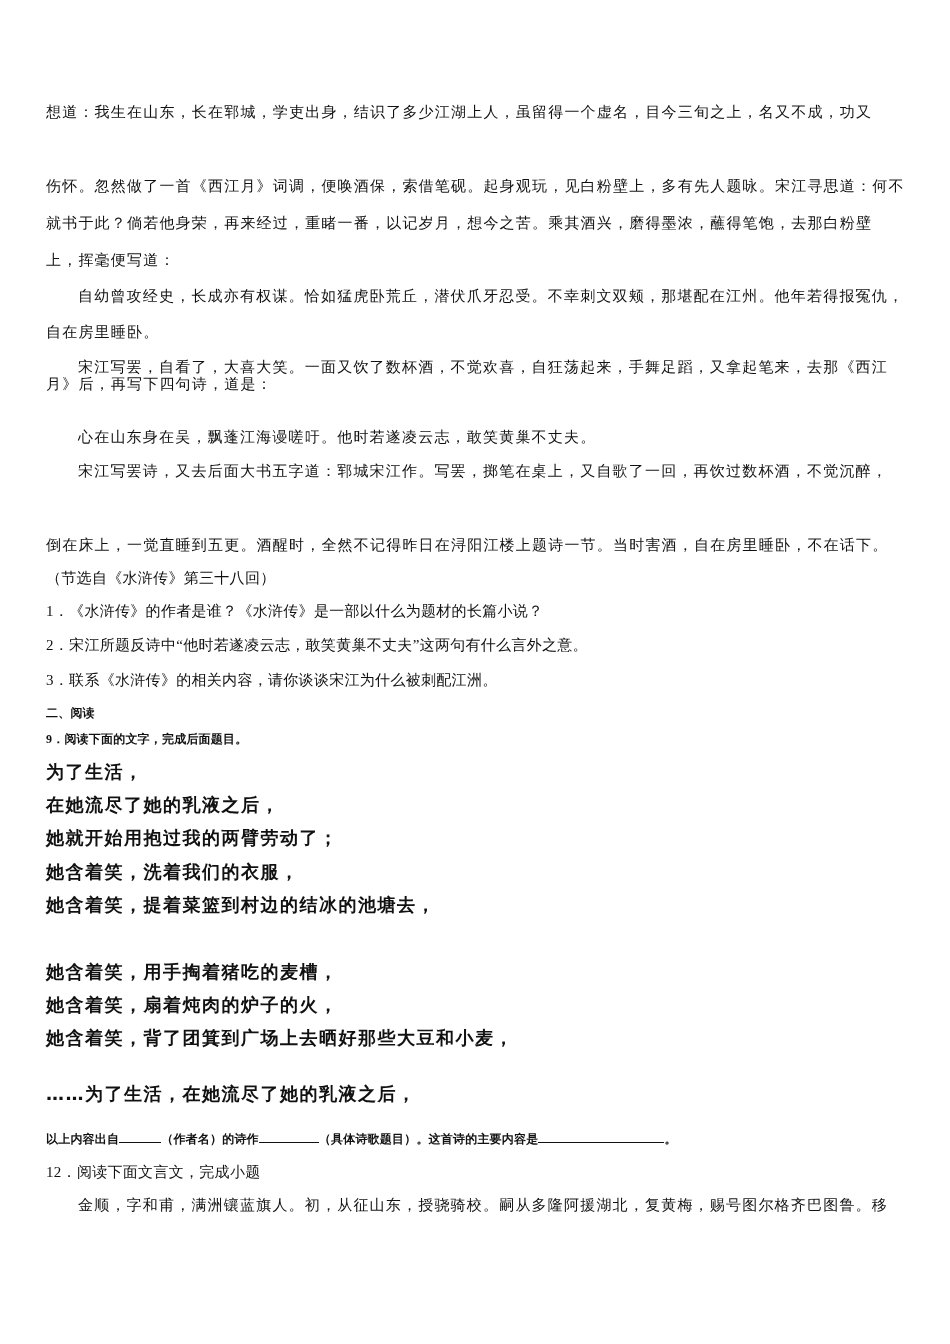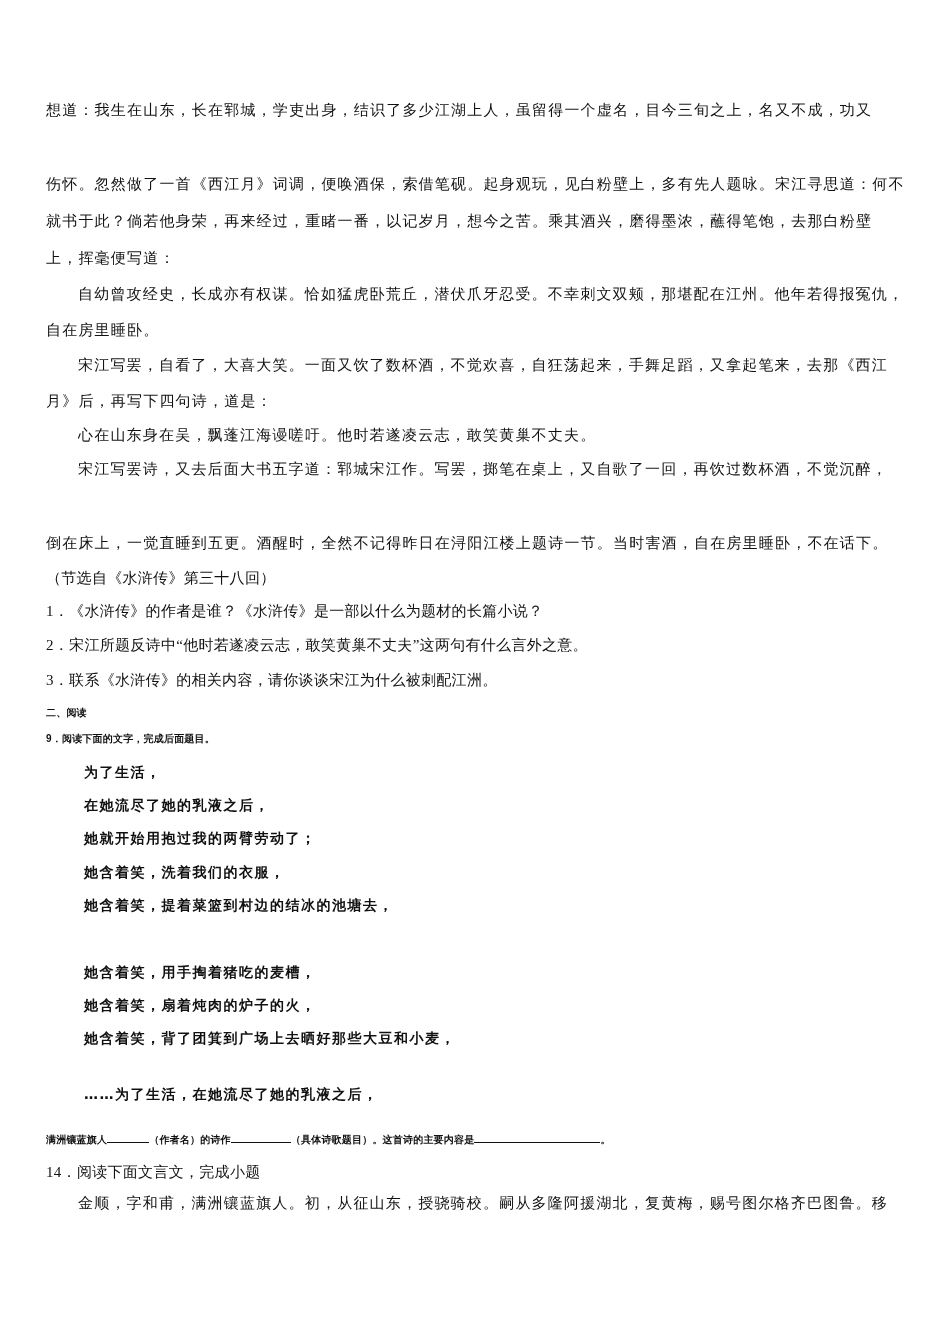--- a/index.html
+++ b/index.html
@@ -1,39 +1,39 @@
 <!DOCTYPE html>
 <html><head>
   <meta charset="utf-8">
   <style>
     html, body { margin: 0; padding: 0; background: #ffffff; }
     body { width: 950px; height: 1344px; position: relative; overflow: hidden; color: #111; }
     .page { position: absolute; left: 0; top: 0; width: 950px; height: 1344px; }
-    .line { position: absolute; left: 46px; width: 862px; font-family: Liberation Mono, monospace; font-size: 15px; white-space: nowrap; letter-spacing: 1.2px; line-height: 20px; }
+    .line { position: absolute; left: 46px; width: 862px; font-family: Liberation Sans, sans-serif; font-size: 15px; white-space: nowrap; letter-spacing: 1.2px; line-height: 20px; }
     .indent { left: 78px; }
     .ans { font-family: "Liberation Serif", serif; letter-spacing: 0.3px; }
-    .bold { font-weight: bold; font-family: "DejaVu Sans", sans-serif; font-size: 14px; letter-spacing: 1.5px; margin-left: 38px; }
-    .boldsans { font-weight: bold; font-family: Liberation Sans, sans-serif; font-size: 10px; letter-spacing: 0.2px; }
+    .bold { font-weight: bold; font-family: "DejaVu Sans", sans-serif; font-size: 18px; letter-spacing: 1.5px; }
+    .boldsans { font-weight: bold; font-family: Liberation Serif, serif; font-size: 12px; letter-spacing: 0.2px; }
     .blank { display: inline-block; border-bottom: 1px solid #111; height: 14px; vertical-align: baseline; }
   </style>
 </head>
 <body>
 
 <div class="page">
 
   <div class="line" style="top:102px">想道：我生在山东，长在郓城，学吏出身，结识了多少江湖上人，虽留得一个虚名，目今三旬之上，名又不成，功又</div>
   <div class="line" style="top:176px">伤怀。忽然做了一首《西江月》词调，便唤酒保，索借笔砚。起身观玩，见白粉壁上，多有先人题咏。宋江寻思道：何不</div>
   <div class="line" style="top:213px">就书于此？倘若他身荣，再来经过，重睹一番，以记岁月，想今之苦。乘其酒兴，磨得墨浓，蘸得笔饱，去那白粉壁</div>
   <div class="line" style="top:250px">上，挥毫便写道：</div>
 
   <div class="line indent" style="top:286px">自幼曾攻经史，长成亦有权谋。恰如猛虎卧荒丘，潜伏爪牙忍受。不幸刺文双颊，那堪配在江州。他年若得报冤仇，</div>
   <div class="line" style="top:322px">自在房里睡卧。</div>
 
   <div class="line indent" style="top:357px">宋江写罢，自看了，大喜大笑。一面又饮了数杯酒，不觉欢喜，自狂荡起来，手舞足蹈，又拿起笔来，去那《西江</div>
-  <div class="line" style="top:393px">月》后，再写下四句诗，道是：</div>
+  <div class="line" style="top:374px">月》后，再写下四句诗，道是：</div>
 
   <div class="line indent" style="top:427px">心在山东身在吴，飘蓬江海谩嗟吁。他时若遂凌云志，敢笑黄巢不丈夫。</div>
 
   <div class="line indent" style="top:461px">宋江写罢诗，又去后面大书五字道：郓城宋江作。写罢，掷笔在桌上，又自歌了一回，再饮过数杯酒，不觉沉醉，</div>
   <div class="line" style="top:535px">倒在床上，一觉直睡到五更。酒醒时，全然不记得昨日在浔阳江楼上题诗一节。当时害酒，自在房里睡卧，不在话下。</div>
 
   <div class="line ans" style="top:568px">（节选自《水浒传》第三十八回）</div>
 
   <div class="line ans" style="top:601px">1．《水浒传》的作者是谁？《水浒传》是一部以什么为题材的长篇小说？</div>
   <div class="line ans" style="top:635px">2．宋江所题反诗中“他时若遂凌云志，敢笑黄巢不丈夫”这两句有什么言外之意。</div>
@@ -46,19 +46,19 @@
   <div class="line bold" style="top:795px">在她流尽了她的乳液之后，</div>
   <div class="line bold" style="top:828px">她就开始用抱过我的两臂劳动了；</div>
   <div class="line bold" style="top:862px">她含着笑，洗着我们的衣服，</div>
   <div class="line bold" style="top:895px">她含着笑，提着菜篮到村边的结冰的池塘去，</div>
   <div class="line bold" style="top:962px">她含着笑，用手掏着猪吃的麦槽，</div>
   <div class="line bold" style="top:995px">她含着笑，扇着炖肉的炉子的火，</div>
   <div class="line bold" style="top:1028px">她含着笑，背了团箕到广场上去晒好那些大豆和小麦，</div>
   <div class="line bold" style="top:1084px">……为了生活，在她流尽了她的乳液之后，</div>
 
   <div class="line boldsans" style="top:1128px">
-    <span>满洲镶蓝旗人</span><span class="blank" style="width:42px"></span><span>（作者名）的诗作</span><span class="blank" style="width:60px"></span><span>（具体诗歌题目）。这首诗的主要内容是</span><span class="blank" style="width:126px"></span><span>。</span>
+    <span>以上内容出自</span><span class="blank" style="width:42px"></span><span>（作者名）的诗作</span><span class="blank" style="width:60px"></span><span>（具体诗歌题目）。这首诗的主要内容是</span><span class="blank" style="width:126px"></span><span>。</span>
   </div>
 
-  <div class="line ans" style="top:1162px">14．阅读下面文言文，完成小题</div>
+  <div class="line ans" style="top:1162px">12．阅读下面文言文，完成小题</div>
   <div class="line indent" style="top:1195px">金顺，字和甫，满洲镶蓝旗人。初，从征山东，授骁骑校。嗣从多隆阿援湖北，复黄梅，赐号图尔格齐巴图鲁。移</div>
 
 </div>
 
 </body></html>

